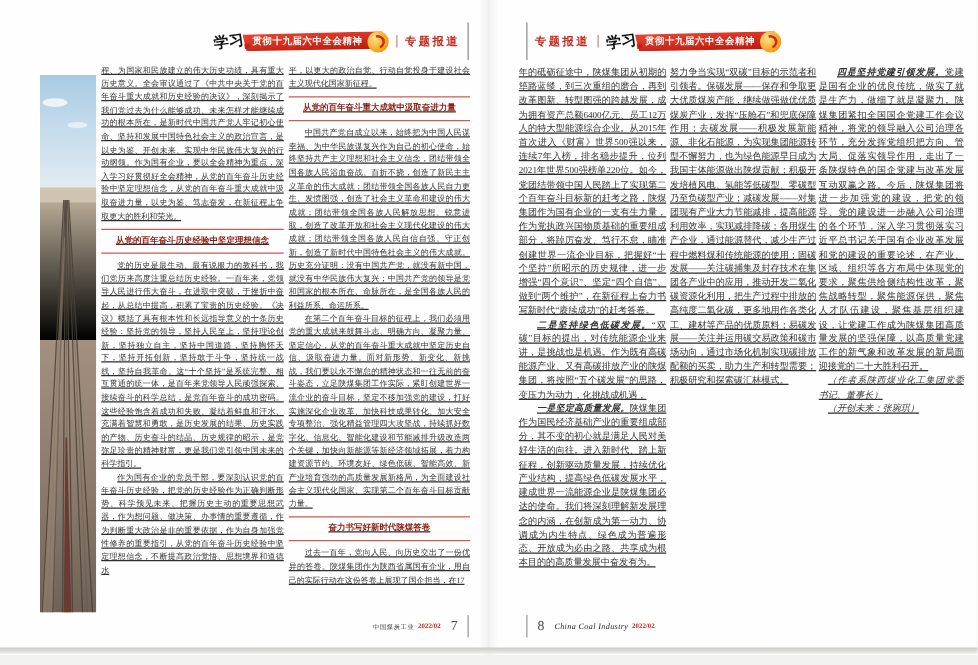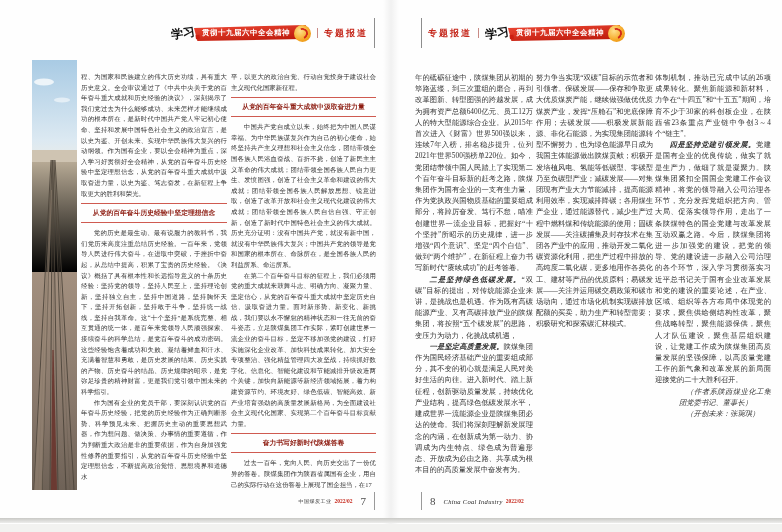--- a/index.html
+++ b/index.html
@@ -35,30 +35,30 @@
     padding:3px 16px 3px 8px;clip-path:polygon(0 18%,100% 0,97% 88%,3% 100%);}
   .swirl{width:17px;height:17px;border-radius:50%;z-index:2;position:relative;margin-left:-12px;
     background:radial-gradient(circle at 35% 35%,#ffe08a,#f5a623 60%,#df8a10);}
   .swirl::after{content:"";position:absolute;inset:3px;border:2px solid #d3281a;border-radius:50%;
     border-left-color:transparent;border-bottom-color:transparent;transform:rotate(25deg);}
 
   
   .photo{position:absolute;left:32px;top:60px;width:45px;height:430px;display:block;}
 
   
-  .col{position:absolute;top:72px;}
+  .col{position:absolute;top:52px;text-decoration:underline;}
   .col-l1{left:81px;width:146px;}
   .col-l2{left:231px;width:145px;}
   .col-r1{left:24px;width:118px;}
   .col-r2{left:145px;width:117px;}
   .col-r3{left:264px;width:116px;}
 
   .para{margin:0;text-align:justify;text-indent:2em;color:#333;}
   .para.cont{text-indent:0;}
-  .para.note{text-indent:1em;font-style:italic;color:#3a3a3a;margin-left:24px;}
+  .para.note{text-indent:1em;font-style:italic;color:#3a3a3a;}
   #page-l .para{font-size:6.4px;line-height:10.6px;}
   #page-r .para{font-size:7.3px;line-height:11.2px;}
   .lead{font-style:italic;font-weight:bold;}
   .sec-head{border-top:1px solid #cf5a50;border-bottom:1px solid #cf5a50;
     color:#8e1d12;font-weight:bold;text-align:center;padding:5px 0;margin:4px 0 5px;}
   #page-l .sec-head{font-size:6.8px;line-height:8px;}
   .endmark{display:inline-block;width:8px;height:6px;margin-left:2px;vertical-align:baseline;
     background:linear-gradient(120deg,#e03a22,#b01205);border-radius:1px 3px 1px 3px;}
 
   
@@ -162,21 +162,20 @@
 
   <div class="col col-r1">
       <p class="para cont">年的砥砺征途中，陕煤集团从初期的筚路蓝缕，到三次重组的磨合，再到改革图新、转型图强的跨越发展，成为拥有资产总额6400亿元、员工12万人的特大型能源综合企业。从2015年首次进入《财富》世界500强以来，连续7年入榜，排名稳步提升，位列2021年世界500强榜单220位。如今，党团结带领中国人民踏上了实现第二个百年奋斗目标新的赶考之路，陕煤集团作为国有企业的一支有生力量，作为党执政兴国物质基础的重要组成部分，将踔厉奋发、笃行不怠，瞄准创建世界一流企业目标，把握好“十个坚持”所昭示的历史规律，进一步增强“四个意识”、坚定“四个自信”、做到“两个维护”，在新征程上奋力书写新时代“赓续成功”的赶考答卷。</p>
       <p class="para"><span class="lead">二是坚持绿色低碳发展。</span>“双碳”目标的提出，对传统能源企业来讲，是挑战也是机遇。作为既有高碳能源产业、又有高碳排放产业的陕煤集团，将按照“五个碳发展”的思路，变压力为动力，化挑战成机遇，</p>
       <p class="para"><span class="lead">一是坚定高质量发展。</span>陕煤集团作为国民经济基础产业的重要组成部分，其不变的初心就是满足人民对美好生活的向往。进入新时代、踏上新征程，创新驱动质量发展，持续优化产业结构，提高绿色低碳发展水平，建成世界一流能源企业是陕煤集团必达的使命。我们将深刻理解新发展理念的内涵，在创新成为第一动力、协调成为内生特点、绿色成为普遍形态、开放成为必由之路、共享成为根本目的的高质量发展中奋发有为。</p>
     </div>
   <div class="col col-r2">
       <p class="para cont">努力争当实现“双碳”目标的示范者和引领者。保碳发展——保存和争取更大优质煤炭产能，继续做强做优优质煤炭产业，发挥“压舱石”和兜底保障作用；去碳发展——积极发展新能源、非化石能源，为实现集团能源转型不懈努力，也为绿色能源早日成为我国主体能源做出陕煤贡献；积极开发培植风电、氢能等低碳型、零碳型乃至负碳型产业；减碳发展——对集团现有产业大力节能减排，提高能源利用效率，实现减排降碳；各用煤生产企业，通过能源替代，减少生产过程中燃料煤和传统能源的使用；固碳发展——关注碳捕集及封存技术在集团各产业中的应用，推动开发二氧化碳资源化利用，把生产过程中排放的高纯度二氧化碳，更多地用作各类化工、建材等产品的优质原料；易碳发展——关注并运用碳交易政策和碳市场动向，通过市场化机制实现碳排放配额的买卖，助力生产和转型需要；积极研究和探索碳汇林模式。</p>
     </div>
   <div class="col col-r3">
-      <p class="para cont">体制机制，推动已完成中试的26项成果转化。聚焦新能源和新材料，力争在“十四五”和“十五五”期间，培育不少于30家的科创板企业，在陕西省23条重点产业链中争创3～4个“链主”。</p>
       <p class="para"><span class="lead">四是坚持党建引领发展。</span>党建是国有企业的优良传统，做实了就是生产力，做细了就是凝聚力。陕煤集团紧扣全国国企党建工作会议精神，将党的领导融入公司治理各环节，充分发挥党组织把方向、管大局、促落实领导作用，走出了一条陕煤特色的国企党建与改革发展互动双赢之路。今后，陕煤集团将进一步加强党的建设，把党的领导、党的建设进一步融入公司治理的各个环节，深入学习贯彻落实习近平总书记关于国有企业改革发展和党的建设的重要论述，在产业、区域、组织等各方布局中体现党的要求，聚焦供给侧结构性改革，聚焦战略转型，聚焦能源保供，聚焦人才队伍建设，聚焦基层组织建设，让党建工作成为陕煤集团高质量发展的坚强保障，以高质量党建工作的新气象和改革发展的新局面迎接党的二十大胜利召开。</p>
       <p class="para note">（作者系陕西煤业化工集团党委书记、董事长）</p>
       <p class="para note">（开创未来：张琬琪）</p>
     </div>
 
   <div class="ftr">
     <div class="ftr-rule"></div>
     <span class="ftr-page">8</span>
     <span class="ftr-journal-en">China Coal Industry</span>
     <span class="ftr-issue">2022/02</span>

